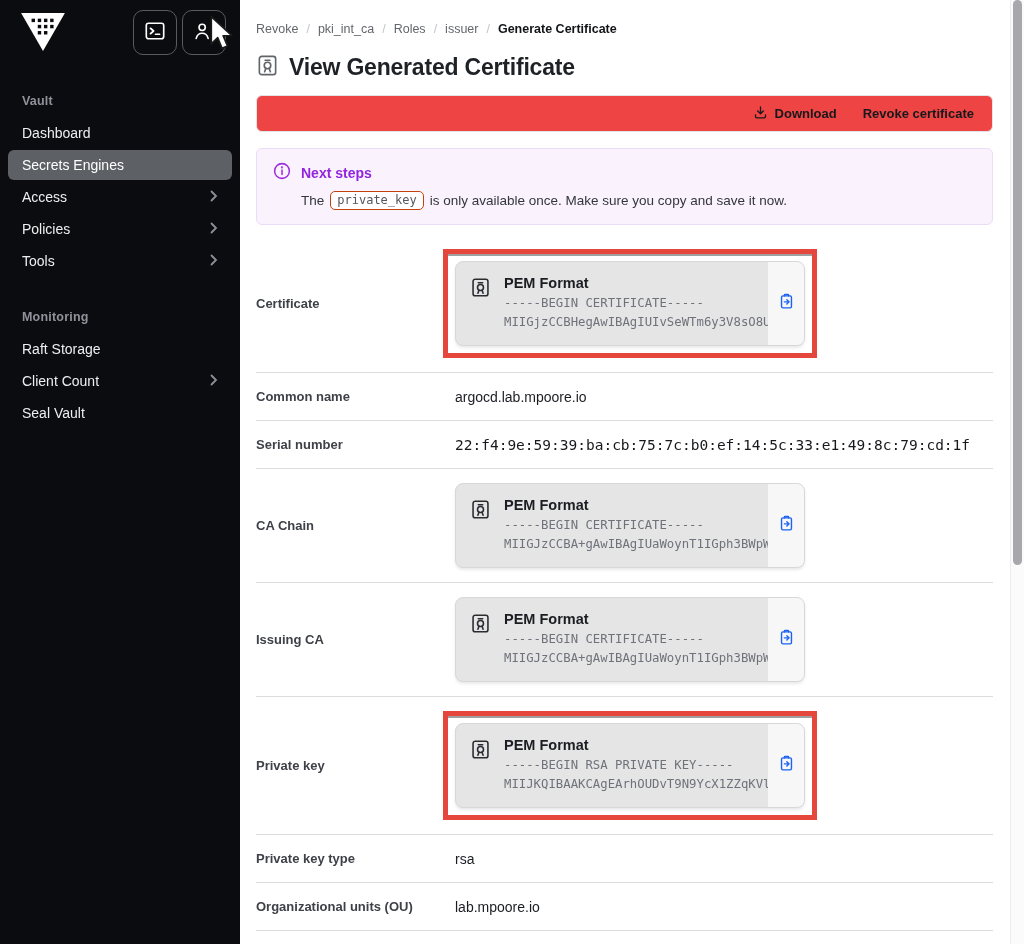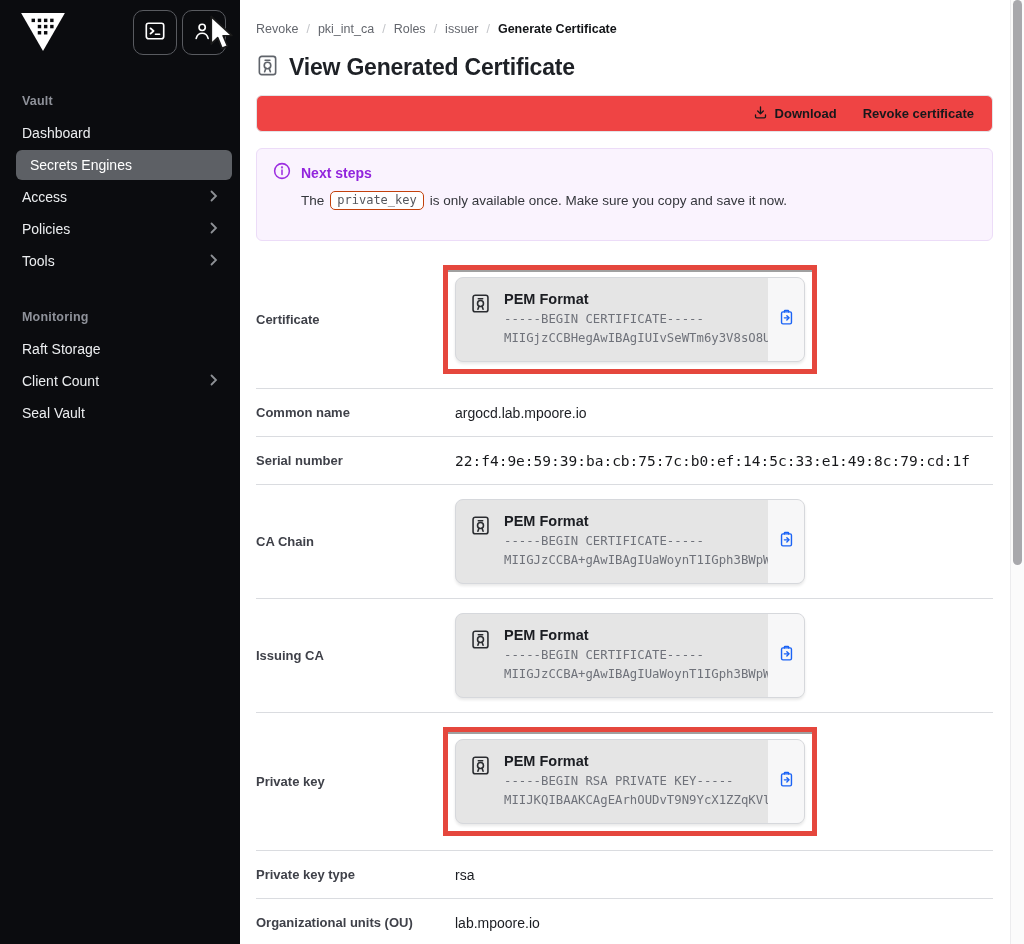--- a/index.html
+++ b/index.html
@@ -11,21 +11,21 @@
   .sidebar { position:absolute; left:0; top:0; width:240px; height:944px; background:#0b0c0f; color:#eceef0; }
   .sidebar-top { position:relative; height:68px; }
   .logo { position:absolute; left:20px; top:12px; }
   .top-btn { position:absolute; top:10px; width:44px; height:45px; border:1.5px solid #595b60; border-radius:10px; background:transparent; display:flex; align-items:center; justify-content:center; cursor:pointer; }
   .top-btn.console { left:133px; }
   .top-btn.person { left:182px; }
   .cursor-overlay { position:absolute; left:203px; top:14px; pointer-events:none; }
   .nav { padding: 16px 8px 0 8px; }
   .nav-section-label { color:#8f929a; font-size:12.5px; font-weight:700; letter-spacing:.2px; padding:10px 14px 8px 14px; }
   .nav-item { display:flex; align-items:center; justify-content:space-between; padding:7px 14px; margin:2px 0; border-radius:6px; font-size:14px; color:#eceef0; cursor:pointer; }
-  .nav-item.active { background:#5d6065; color:#ffffff;margin-left:8px; }
+  .nav-item.active { background:#5d6065; color:#ffffff; }
   .nav-gap { height:22px; }
   .chev { flex:0 0 auto; }
 
   
   .main { position:absolute; left:240px; top:0; width:784px; height:944px; background:#fff; }
   .content { padding:14px 31px 0 16px; }
 
   .breadcrumb { display:flex; align-items:center; gap:8px; font-size:12.5px; color:#63666d; padding:8px 0 2px 0; }
   .breadcrumb .sep { color:#c3c5c9; }
   .breadcrumb .crumb { cursor:pointer; }
@@ -33,21 +33,21 @@
 
   .page-head { display:flex; align-items:center; gap:10px; margin:16px 0 14px 0; }
   .page-title { font-size:23px; font-weight:700; color:#1e2126; letter-spacing:-0.2px; }
 
   .toolbar { height:37px; background:#ef4444; border:1px solid #e3e4e7; border-radius:6px; display:flex; align-items:center; justify-content:flex-end; gap:26px; padding:0 18px; }
   .tool-btn { display:flex; align-items:center; gap:7px; font-size:13px; font-weight:700; color:#17181b; background:none; border:none; cursor:pointer; font-family:"Liberation Sans",sans-serif; }
 
   .alert { margin-top:16px; background:#faf3fe; border:1px solid #ecdcf8; border-radius:6px; padding:13px 16px 14px 16px; }
   .alert-head { display:flex; align-items:center; gap:10px; }
   .alert-title { color:#9224dd; font-size:14px; font-weight:700; }
-  .alert-body { margin:7px 0 16px 28px; font-size:13.5px; color:#34363c; display:flex; align-items:center; gap:6px; }
+  .alert-body { margin:7px 0 0 28px; font-size:13.5px; color:#34363c; display:flex; align-items:center; gap:6px; }
   .code-chip { font-family:"DejaVu Sans Mono", monospace; font-size:12px; color:#54575d; background:#fff; border:1px solid #c2410c; border-radius:5px; padding:1px 6px 2px 6px; }
 
   
   .rows { margin-top:10px; }
   .row { display:flex; align-items:center; border-bottom:1px solid #dadce0; }
   .row.text-row { height:48px; }
   .row.pem-row { padding:14px 0; }
   .row-label { flex:0 0 199px; font-size:13px; font-weight:700; color:#3f4149; }
   .row-value { font-size:14px; color:#1b1d22; }
   .row-value.mono { font-family:"DejaVu Sans Mono", monospace; font-size:14.5px; color:#17181b; }

